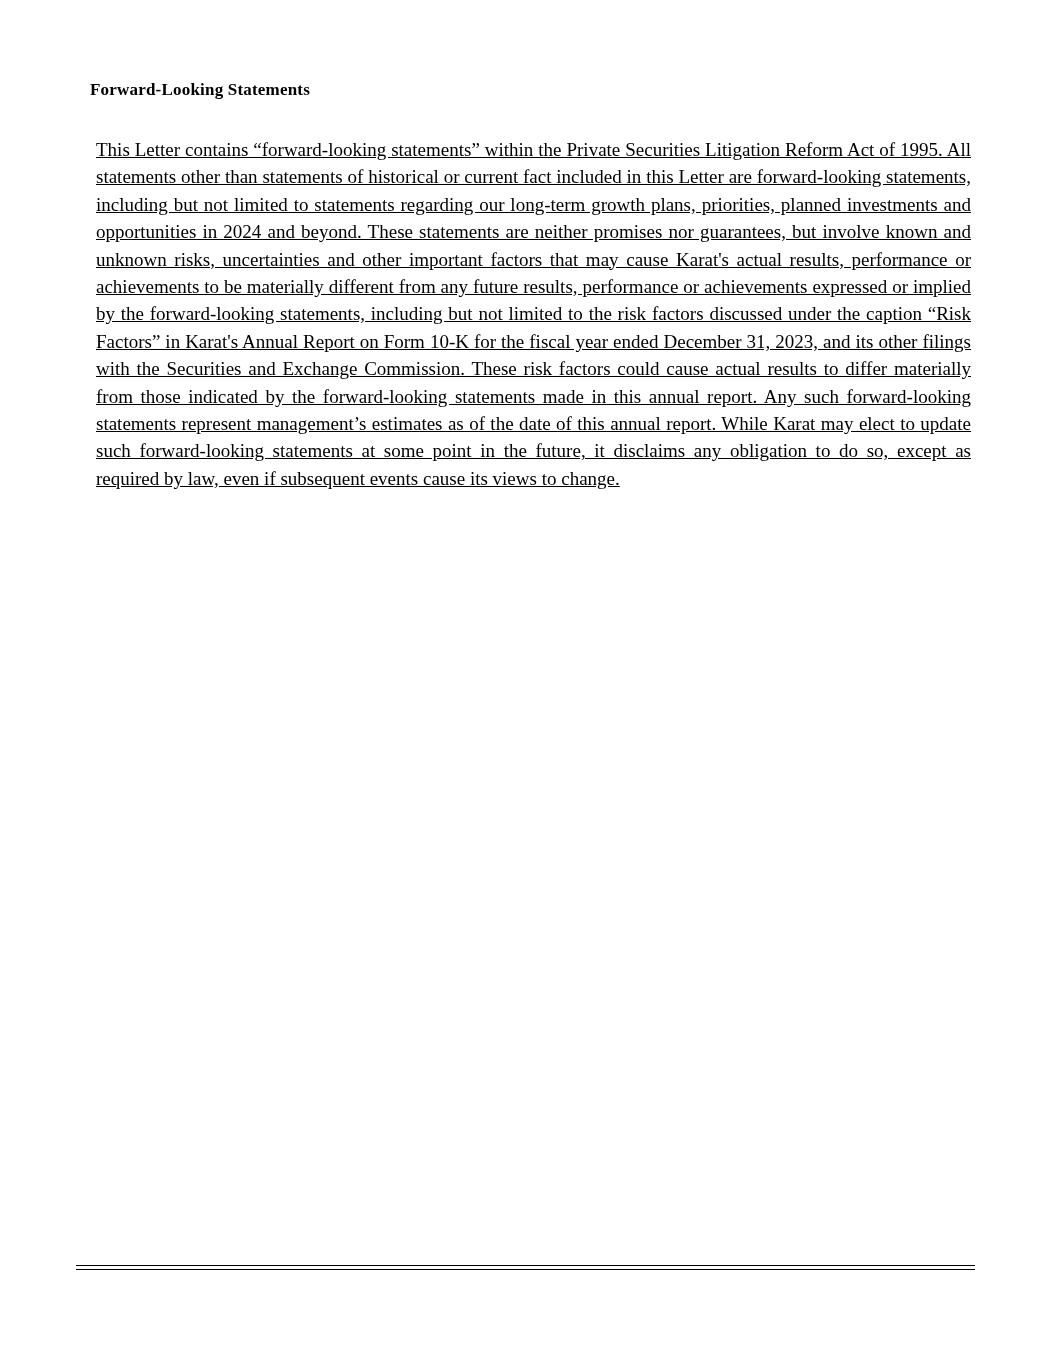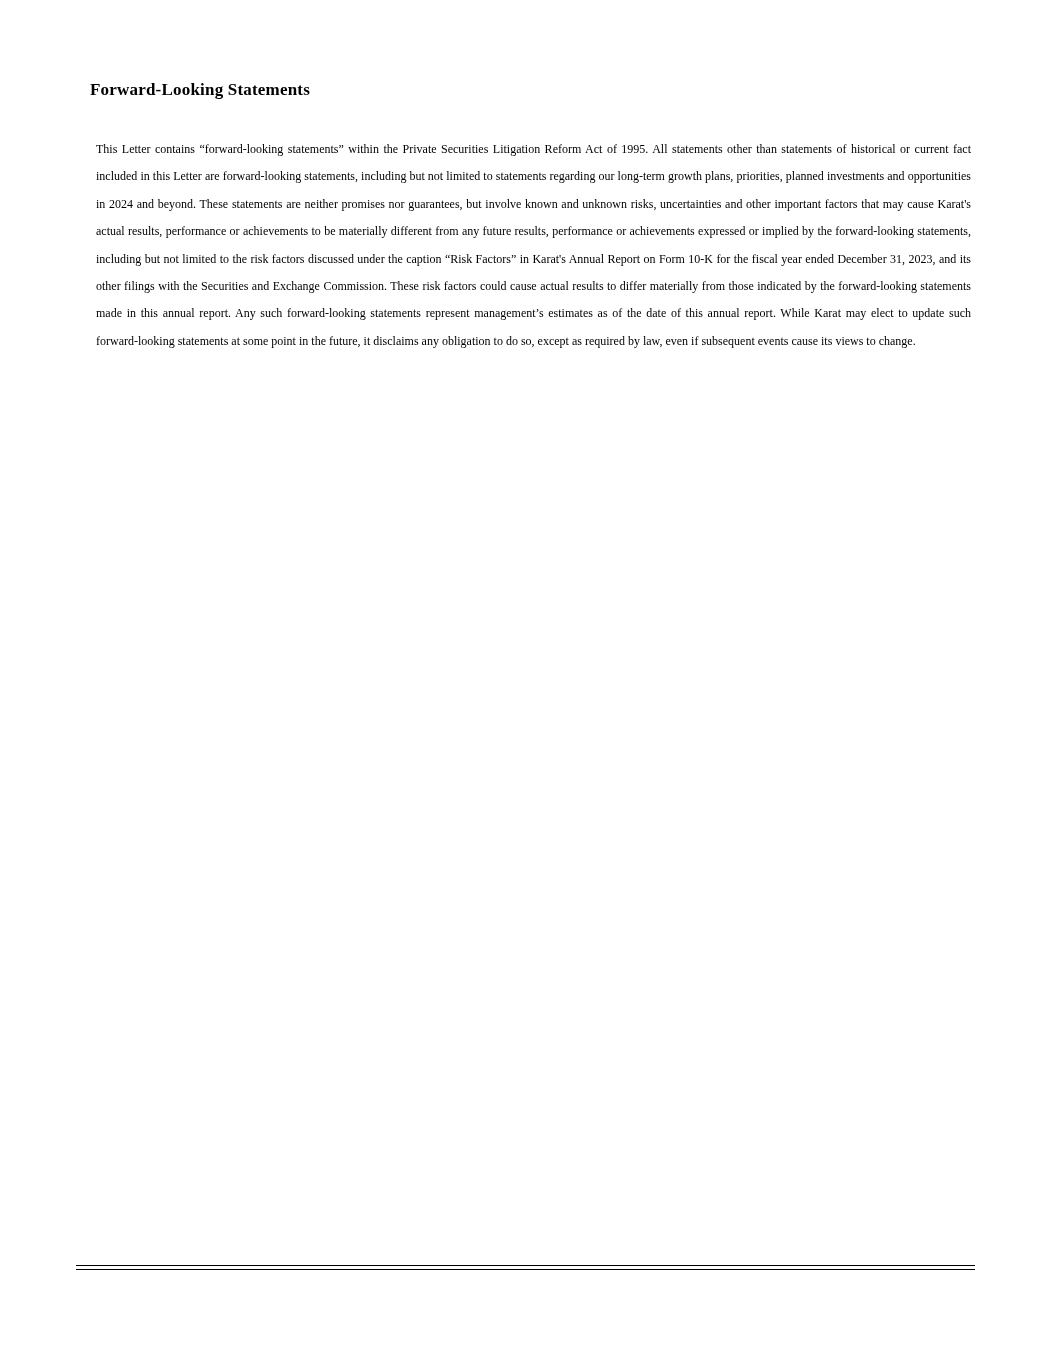--- a/index.html
+++ b/index.html
@@ -21,24 +21,25 @@
     padding: 68px 84px 0 70px;
   }
   .doc-heading {
     font-size: 17px;
     font-weight: bold;
     letter-spacing: 0.2px;
     margin-bottom: 36px;
   }
   .doc-paragraph {
     margin-left: 6px;
-    font-size: 12px;
+    font-size: 19px;
     line-height: 27.4px;
     text-align: justify;
     color: #000000;
+    text-decoration: underline;
   }
   .bottom-rule {
     position: absolute;
     left: 76px;
     right: 80px;
     top: 1253px;
     border-top: 1px solid #000000;
     border-bottom: 1px solid #000000;
     height: 5px;
   }

